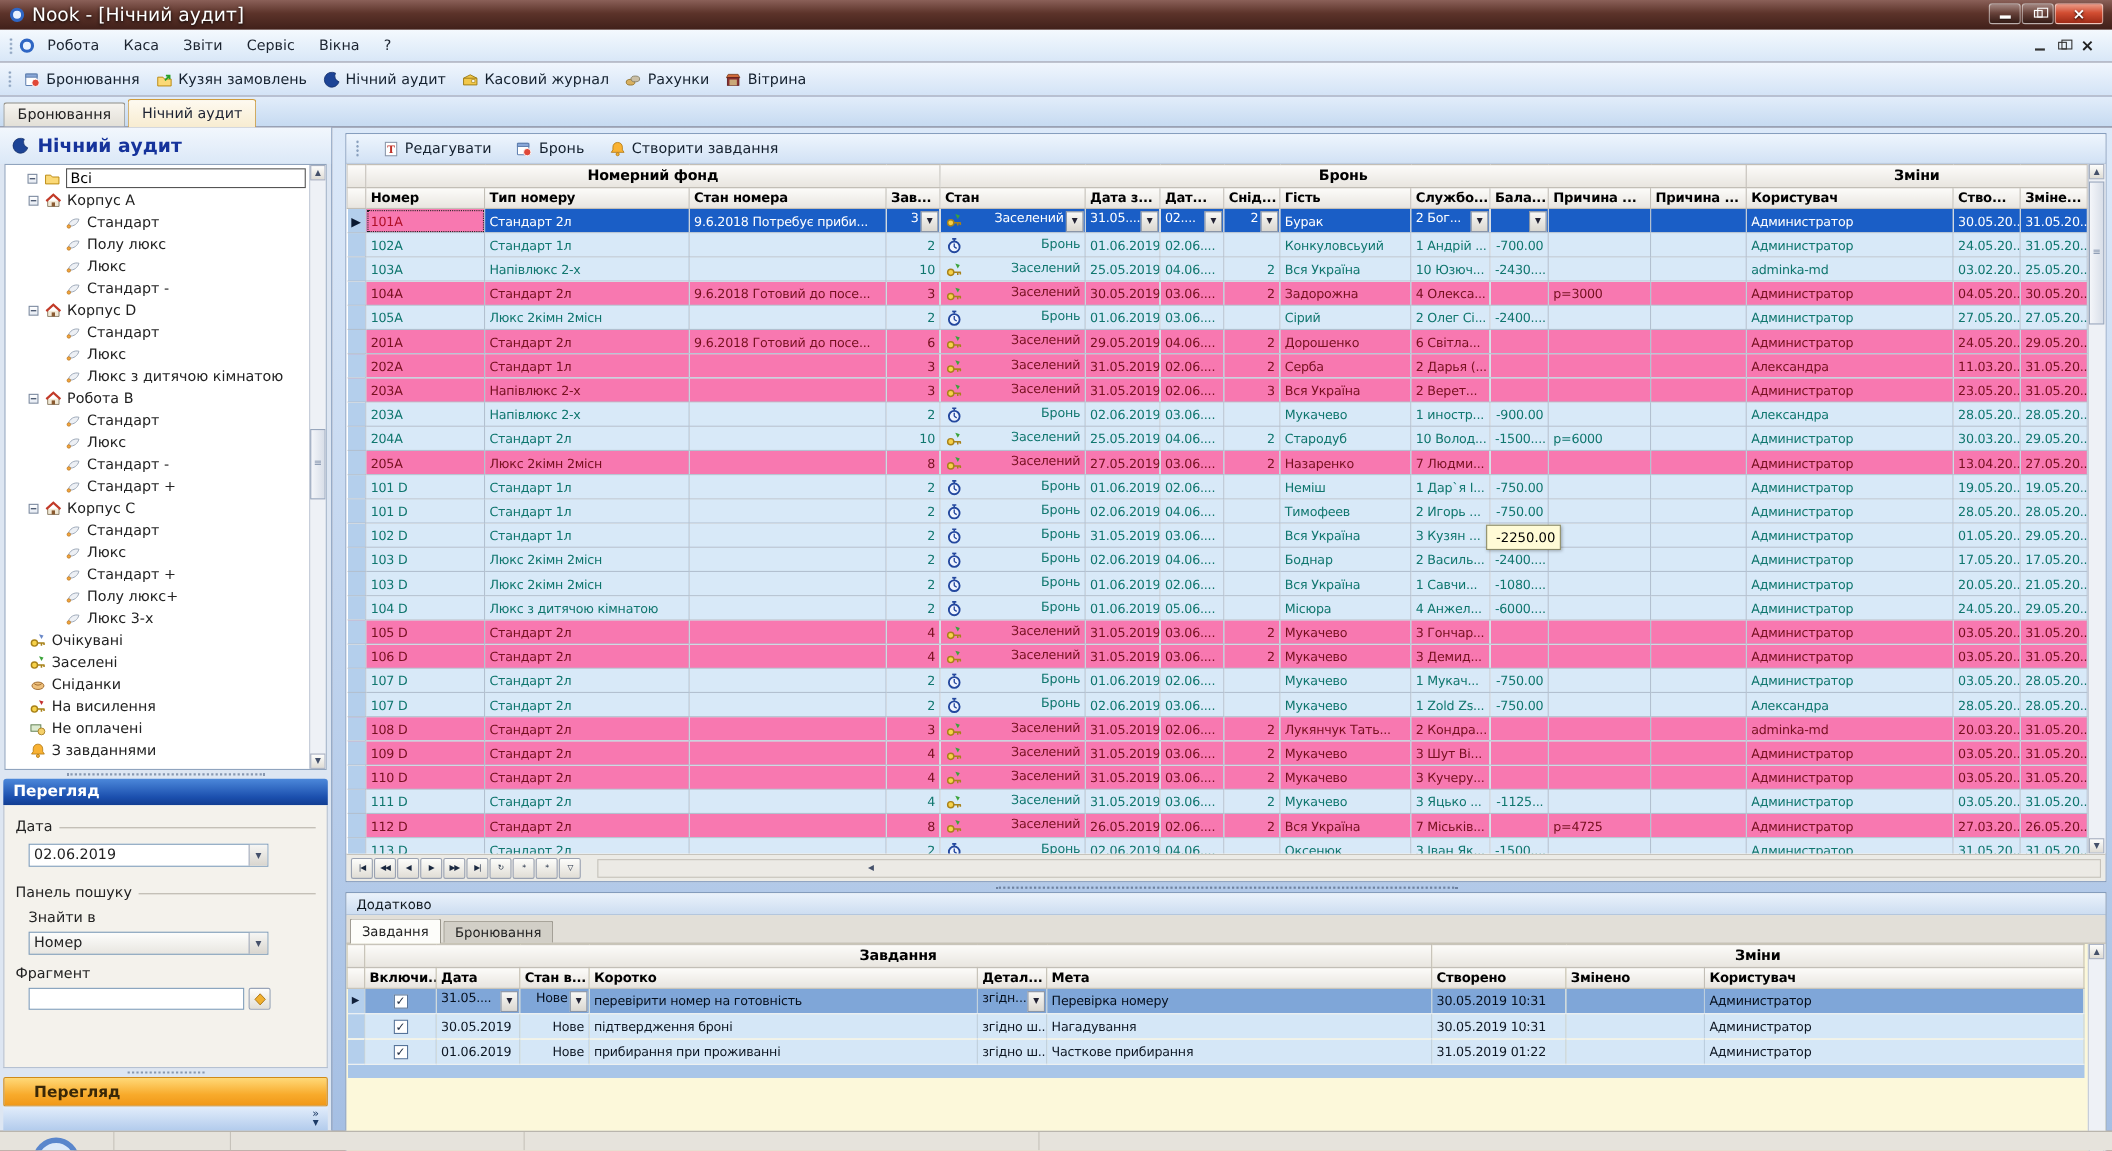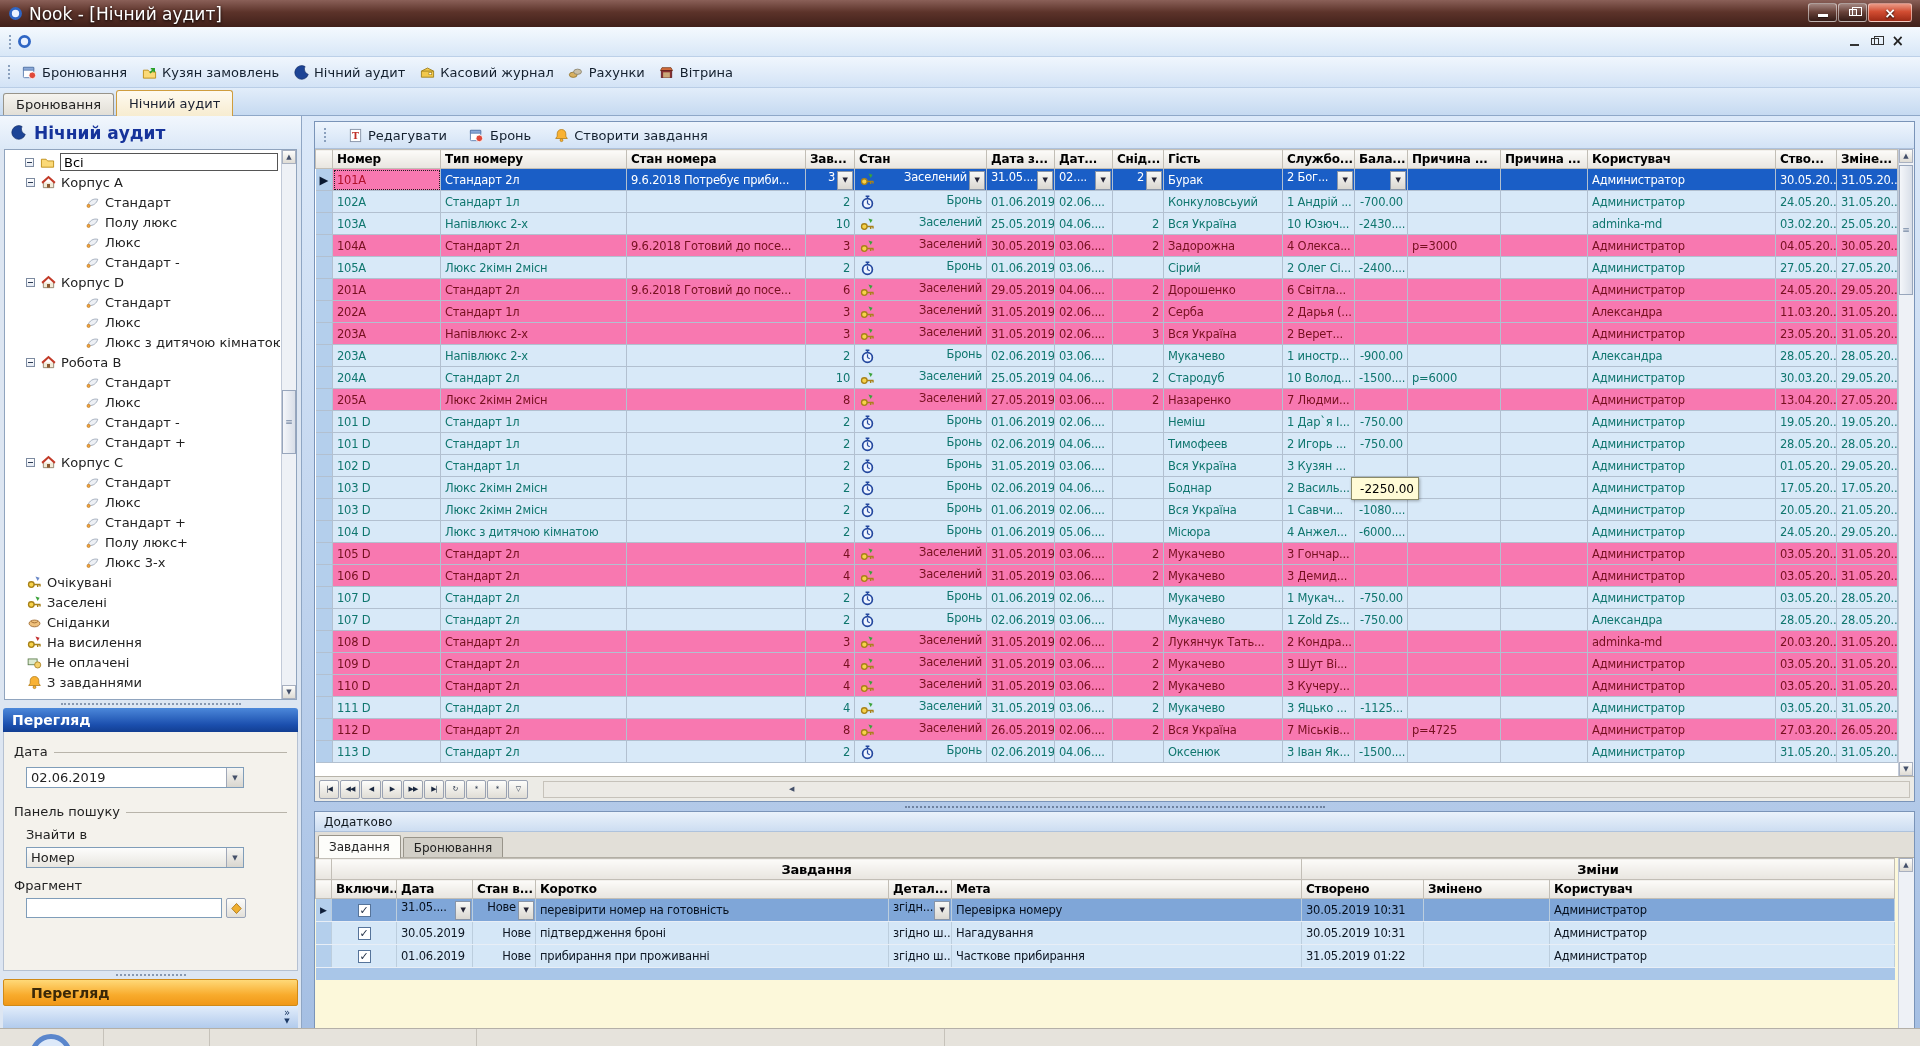--- a/index.html
+++ b/index.html
@@ -32,21 +32,21 @@
 .tab{height:22px;display:flex;align-items:center;padding:0 12px;background:linear-gradient(#f6f4ef,#e2dfd7);border:1px solid #98948a;border-bottom:none;border-radius:3px 3px 0 0;margin-right:2px;color:#222}
 .tab.active{height:26px;background:linear-gradient(#fefaf0,#f7ecd0);border-color:#cf9d3e;margin-bottom:-1px;color:#1a2030}
 
 .sidebar{position:absolute;left:0;top:116px;width:302px;height:912px;background:#dde6f2;border-right:1px solid #8fa6c4;display:flex;flex-direction:column}
 .sb-title{height:33px;display:flex;align-items:center;gap:8px;padding-left:10px;background:linear-gradient(#f2f7fd,#dbe8f7);font-weight:bold;font-size:17px;color:#16339b}
 .tree-box{margin:0 4px;border:1px solid #90a4be;background:#fff;height:551px;position:relative;overflow:hidden;padding-top:2px}
 .tree-row{height:20px;display:flex;align-items:center;font-size:13px;color:#222;gap:5px;white-space:nowrap;overflow:hidden;padding-right:16px}
 .tree-row .tl{overflow:hidden}
 .tree-row.root{padding-left:20px}
 .tree-row.bld{padding-left:21px}
-.tree-row.leaf{padding-left:79px}
+.tree-row.leaf{padding-left:53px}
 .exp{width:9px;height:9px;border:1px solid #7c8aa0;background:linear-gradient(#fff,#e6ebf4);position:relative;flex:none}
 .exp::before{content:"";position:absolute;left:1px;right:1px;top:3px;height:1px;background:#2a3a55}
 .root-edit{flex:1;border:1px solid #555;background:#fff;height:18px;font-size:13px;font-family:inherit;padding-left:3px;margin-right:2px;min-width:0}
 .tree-scroll{position:absolute;right:0;top:0;bottom:0;width:15px;background:#eef1f6;border-left:1px solid #c2cad8;display:block}
 .vs-a{position:absolute;left:0;width:14px;height:14px;font-size:7px;color:#44506a;display:flex;align-items:center;justify-content:center;background:linear-gradient(#fdfdfc,#dfdcd5);border:1px solid #a8b0c0}
 .vs-top{top:0}.vs-bot{bottom:0}
 .vs-thumb{position:absolute;left:0;width:14px;background:linear-gradient(90deg,#f4f6fa,#d8dee8);border:1px solid #98a6bc;color:#7688a4;font-size:9px;display:flex;align-items:center;justify-content:center}
 .sb-grip{height:8px;display:flex;align-items:center;justify-content:center}
 .dots{width:180px;border-top:2px dotted #8898b0}
 .view-head{height:24px;margin:0 3px;background:linear-gradient(#4c88da,#1b4fae 70%,#123e92);color:#fff;font-weight:bold;font-size:14px;display:flex;align-items:center;padding-left:9px;border-radius:3px 3px 0 0}
@@ -132,20 +132,28 @@
       </span>
   </span>
 </div>
 
 <div class="menubar">
   <span class="grip"></span>
   <span class="icon">
       <svg width="15" height="15" viewBox="0 0 16 16">
         <circle cx="8" cy="8" r="5.4" fill="#eaf2ff" stroke="#2f66c4" stroke-width="3"></circle>
       </svg>
+    </span>
+  <span id="menu-items" style="display:flex">
+      <span class="menu-item">Робота</span>
+      <span class="menu-item">Каса</span>
+      <span class="menu-item">Звіти</span>
+      <span class="menu-item">Сервіс</span>
+      <span class="menu-item">Вікна</span>
+      <span class="menu-item">?</span>
     </span>
   <span class="mdi">
     <span>
         <span class="g-min"></span>
       </span>
     <span>
         <span class="g-rest"></span>
       </span>
     <span><span class="g-x">×</span></span>
   </span>
@@ -582,20 +590,26 @@
               <col style="width:119px">
               <col style="width:72px">
               <col style="width:53px">
               <col style="width:93px">
               <col style="width:87px">
               <col style="width:188px">
               <col style="width:61px">
               <col style="width:61px">
             </colgroup>
             <tbody>
+              <tr class="band">
+                <td></td>
+                <td colspan="4">Номерний фонд</td>
+                <td colspan="9">Бронь</td>
+                <td colspan="3">Зміни</td>
+              </tr>
               <tr class="head">
                 <td></td>
                 <td>Номер</td>
                 <td>Тип номеру</td>
                 <td>Стан номера</td>
                 <td>Зав...</td>
                 <td>Стан</td>
                 <td>Дата з...</td>
                 <td>Дат...</td>
                 <td>Снід...</td>

